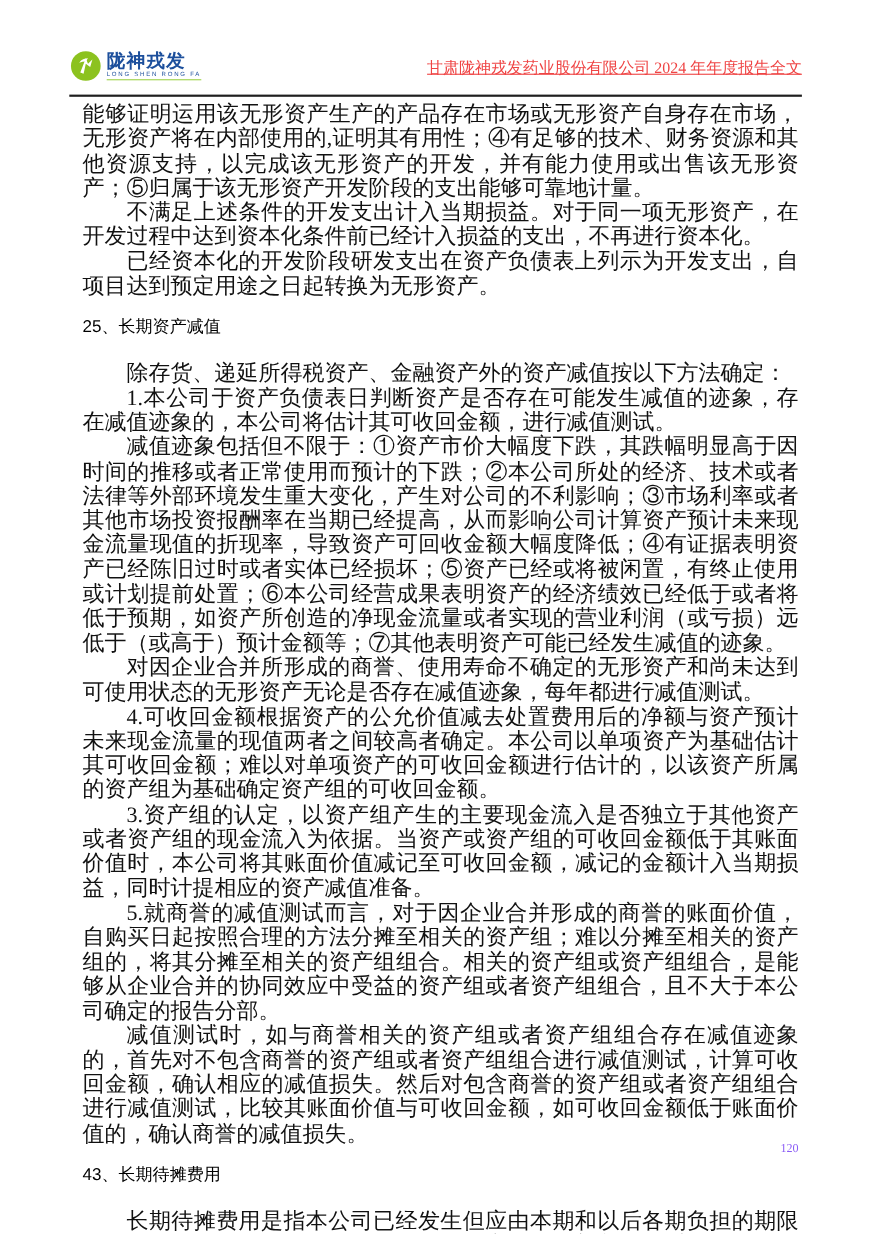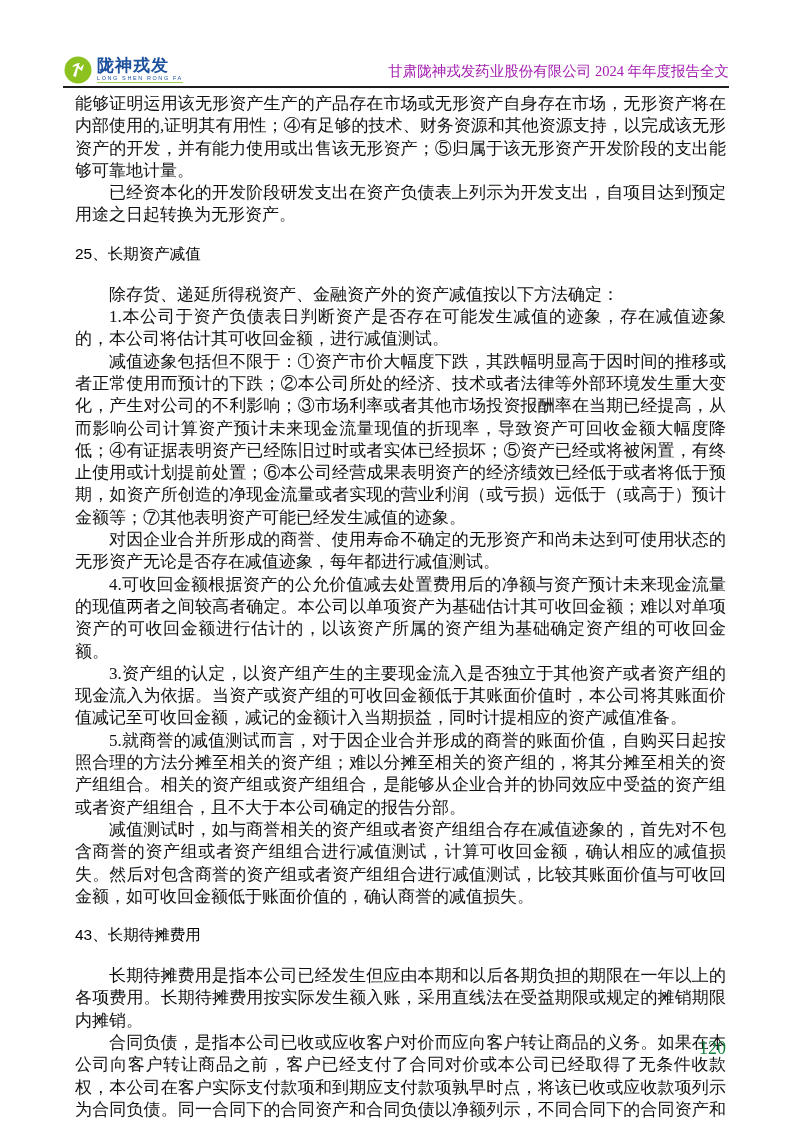--- a/index.html
+++ b/index.html
@@ -15,71 +15,72 @@
   }
   
   .header{
     position:absolute;
     left:63px;right:64px;top:45px;
     height:43px;
     display:flex;
     align-items:flex-end;
     justify-content:space-between;
     border-bottom:2.5px solid #1f1f1f;
-    padding-bottom:1px;
+    padding-bottom:11px;
     box-sizing:border-box;
   }
   .logo{display:flex;align-items:center;gap:4px;}
   .logo svg{display:block;}
   .logo-text{display:flex;flex-direction:column;line-height:1;}
   .logo-cn{
     font-family:"Liberation Sans","DejaVu Sans",sans-serif;
     font-weight:bold;font-size:17px;color:#1c4f9c;letter-spacing:1px;
   }
   .logo-en{
     font-family:"Liberation Sans","DejaVu Sans",sans-serif;
     font-size:5.5px;color:#1c4f9c;letter-spacing:1.6px;margin-top:2px;
     border-bottom:1px solid #9fd34a;padding-bottom:1px;
   }
   .header-title{
     font-size:14.5px;
-    color:#a21caf;
+    color:#ef4444;
     white-space:nowrap;
     padding-bottom:4px;
+    text-decoration:underline;
   }
   
   .content{
     position:absolute;
     left:75px;right:67px;top:93px;
   }
   .content p{
     margin:0;
-    font-size:17px;
+    font-size:20px;
     line-height:22.3px;
     text-align:justify;
     text-justify:inter-ideograph;
     text-indent:2em;
   }
   .content p.noindent{text-indent:0;}
   .content h2{
     font-family:"Liberation Sans","DejaVu Sans",sans-serif;
     font-size:15.5px;
     font-weight:normal;
     color:#000;
     margin:17px 0 20px 0;
     line-height:20px;
   }
   
   .footer{
     position:absolute;
     right:67px;left:75px;
     top:1038px;
     text-align:right;
-    font-size:18px;
-    color:#15803d;
+    font-size:11px;
+    color:#8b5cf6;
   }
 </style>
 </head>
 <body>
 
 <div class="page">
 
   <header class="header">
     <div class="logo">
       <span>
@@ -92,20 +93,21 @@
       <div class="logo-text">
         <div class="logo-cn">陇神戎发</div>
         <div class="logo-en">LONG SHEN RONG FA</div>
       </div>
     </div>
     <div class="header-title">甘肃陇神戎发药业股份有限公司 2024 年年度报告全文</div>
   </header>
 
   <main class="content">
     <p class="noindent">能够证明运用该无形资产生产的产品存在市场或无形资产自身存在市场，无形资产将在内部使用的,证明其有用性；④有足够的技术、财务资源和其他资源支持，以完成该无形资产的开发，并有能力使用或出售该无形资产；⑤归属于该无形资产开发阶段的支出能够可靠地计量。</p>
+    <p>不满足上述条件的开发支出计入当期损益。对于同一项无形资产，在开发过程中达到资本化条件前已经计入损益的支出，不再进行资本化。</p>
     <p>已经资本化的开发阶段研发支出在资产负债表上列示为开发支出，自项目达到预定用途之日起转换为无形资产。</p>
 
     <h2>25、长期资产减值</h2>
     <p>除存货、递延所得税资产、金融资产外的资产减值按以下方法确定：</p>
     <p>1.本公司于资产负债表日判断资产是否存在可能发生减值的迹象，存在减值迹象的，本公司将估计其可收回金额，进行减值测试。</p>
     <p>减值迹象包括但不限于：①资产市价大幅度下跌，其跌幅明显高于因时间的推移或者正常使用而预计的下跌；②本公司所处的经济、技术或者法律等外部环境发生重大变化，产生对公司的不利影响；③市场利率或者其他市场投资报酬率在当期已经提高，从而影响公司计算资产预计未来现金流量现值的折现率，导致资产可回收金额大幅度降低；④有证据表明资产已经陈旧过时或者实体已经损坏；⑤资产已经或将被闲置，有终止使用或计划提前处置；⑥本公司经营成果表明资产的经济绩效已经低于或者将低于预期，如资产所创造的净现金流量或者实现的营业利润（或亏损）远低于（或高于）预计金额等；⑦其他表明资产可能已经发生减值的迹象。</p>
     <p>对因企业合并所形成的商誉、使用寿命不确定的无形资产和尚未达到可使用状态的无形资产无论是否存在减值迹象，每年都进行减值测试。</p>
     <p>4.可收回金额根据资产的公允价值减去处置费用后的净额与资产预计未来现金流量的现值两者之间较高者确定。本公司以单项资产为基础估计其可收回金额；难以对单项资产的可收回金额进行估计的，以该资产所属的资产组为基础确定资产组的可收回金额。</p>
     <p>3.资产组的认定，以资产组产生的主要现金流入是否独立于其他资产或者资产组的现金流入为依据。当资产或资产组的可收回金额低于其账面价值时，本公司将其账面价值减记至可收回金额，减记的金额计入当期损益，同时计提相应的资产减值准备。</p>
     <p>5.就商誉的减值测试而言，对于因企业合并形成的商誉的账面价值，自购买日起按照合理的方法分摊至相关的资产组；难以分摊至相关的资产组的，将其分摊至相关的资产组组合。相关的资产组或资产组组合，是能够从企业合并的协同效应中受益的资产组或者资产组组合，且不大于本公司确定的报告分部。</p>

